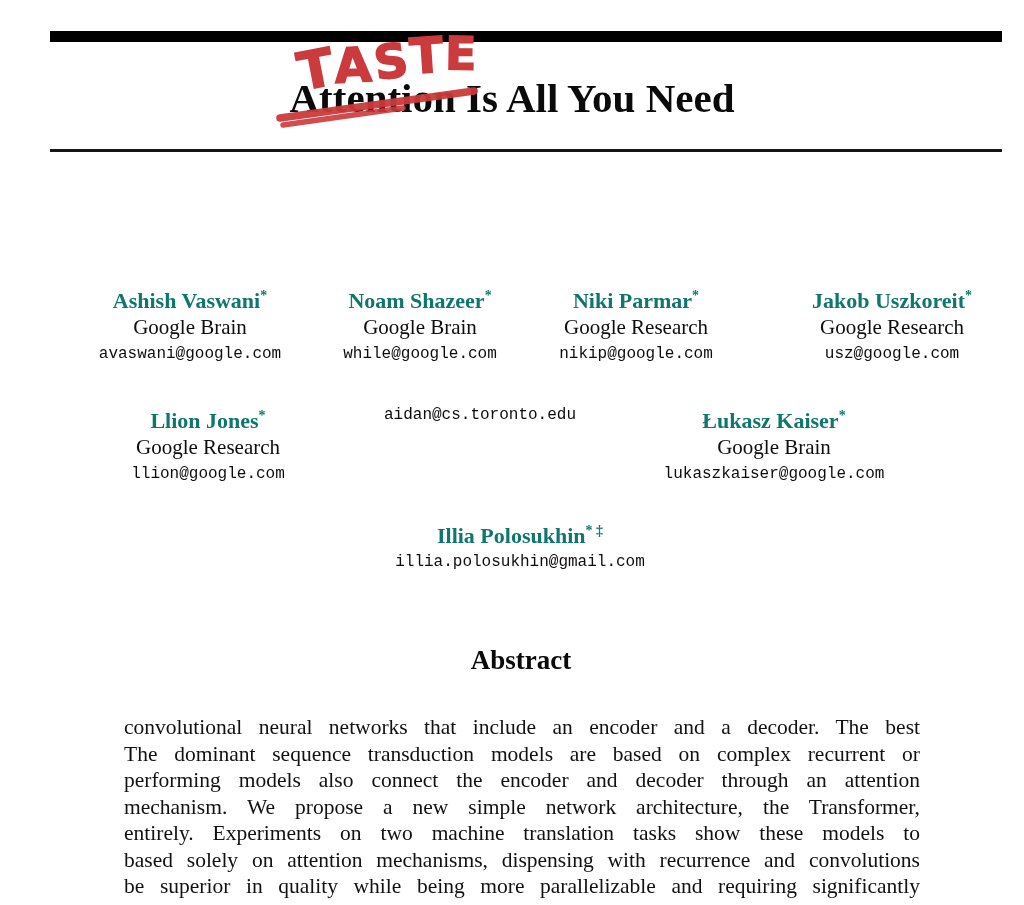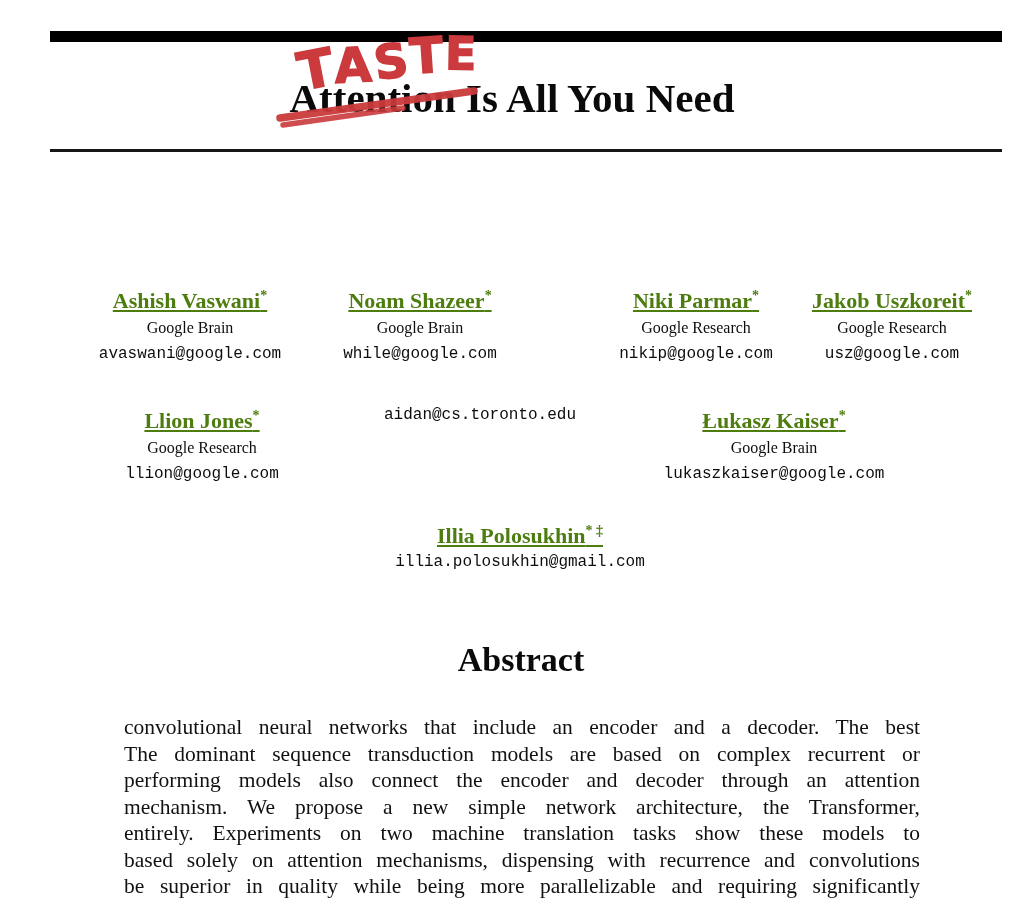--- a/index.html
+++ b/index.html
@@ -54,35 +54,35 @@
     pointer-events:none;
   }
   
   .author-card{
     position:absolute;
     transform:translateX(-50%);
     text-align:center;
     white-space:nowrap;
   }
   .author-name{
-    font-weight:bold;font-size:22px;line-height:27px;color:#4d7c0f;text-decoration:underline;
+    font-weight:bold;font-size:22px;line-height:27px;color:#0f766e;
   }
   .author-name sup{font-size:14px;font-weight:bold;}
-  .author-affil{font-size:16px;line-height:27px;}
+  .author-affil{font-size:21px;line-height:27px;}
   .author-email{
     font-family:"Liberation Mono", monospace;
     font-size:16px;line-height:27px;letter-spacing:0;
   }
   .row1{top:282px;}
   .row2{top:402px;}
   .row3{top:517px;}
   
   .abstract-heading{
     position:absolute;left:124px;top:644px;width:794px;
-    text-align:center;font-weight:bold;font-size:34px;line-height:32px;
+    text-align:center;font-weight:bold;font-size:27px;line-height:32px;
     color:#0a0a0a;
   }
   .abstract-body{
     position:absolute;left:124px;top:714px;width:796px;
     font-size:21.5px;line-height:26.5px;color:#111;
   }
   .abs-line{
     text-align:justify;
     text-align-last:justify;
   }
@@ -107,32 +107,32 @@
 <div class="author-card row1" style="left:190px">
   <div class="author-name"><span>Ashish Vaswani</span><sup>*</sup></div>
   <div class="author-affil">Google Brain</div>
   <div class="author-email">avaswani@google.com</div>
 </div>
 <div class="author-card row1" style="left:420px">
   <div class="author-name"><span>Noam Shazeer</span><sup>*</sup></div>
   <div class="author-affil">Google Brain</div>
   <div class="author-email">while@google.com</div>
 </div>
-<div class="author-card row1" style="left:696px">
+<div class="author-card row1" style="left:636px">
   <div class="author-name"><span>Niki Parmar</span><sup>*</sup></div>
   <div class="author-affil">Google Research</div>
   <div class="author-email">nikip@google.com</div>
 </div>
 <div class="author-card row1" style="left:892px">
   <div class="author-name"><span>Jakob Uszkoreit</span><sup>*</sup></div>
   <div class="author-affil">Google Research</div>
   <div class="author-email">usz@google.com</div>
 </div>
 
-<div class="author-card row2" style="left:202px">
+<div class="author-card row2" style="left:208px">
   <div class="author-name"><span>Llion Jones</span><sup>*</sup></div>
   <div class="author-affil">Google Research</div>
   <div class="author-email">llion@google.com</div>
 </div>
 <div class="author-card row2" style="left:480px">
   <div class="author-email">aidan@cs.toronto.edu</div>
 </div>
 <div class="author-card row2" style="left:774px">
   <div class="author-name"><span>Łukasz Kaiser</span><sup>*</sup></div>
   <div class="author-affil">Google Brain</div>

